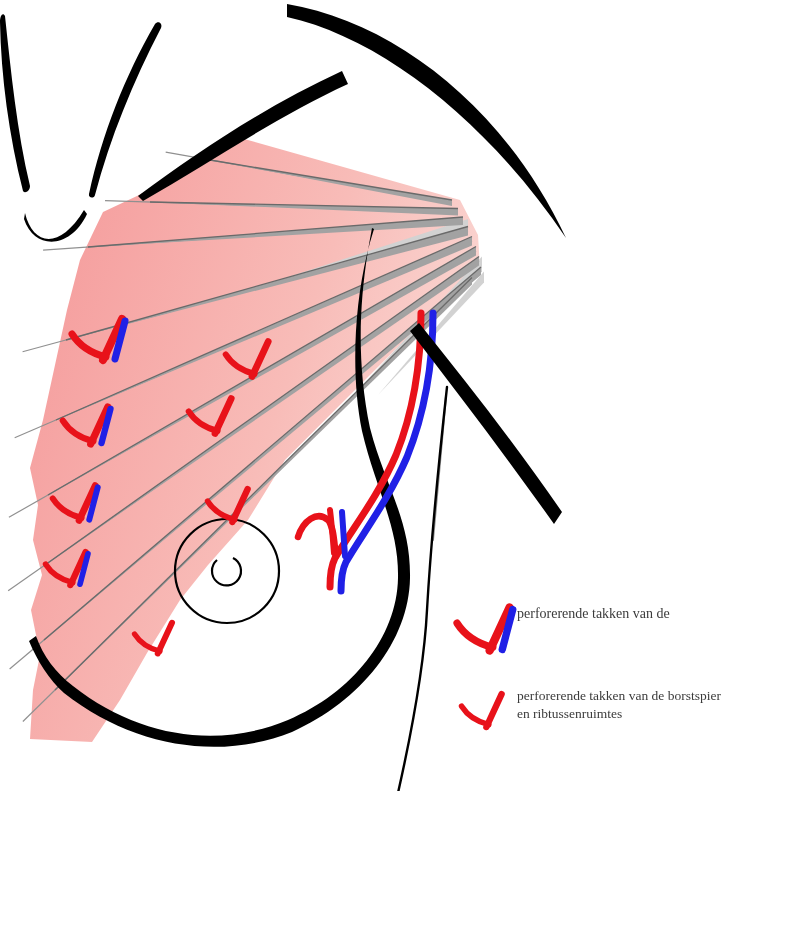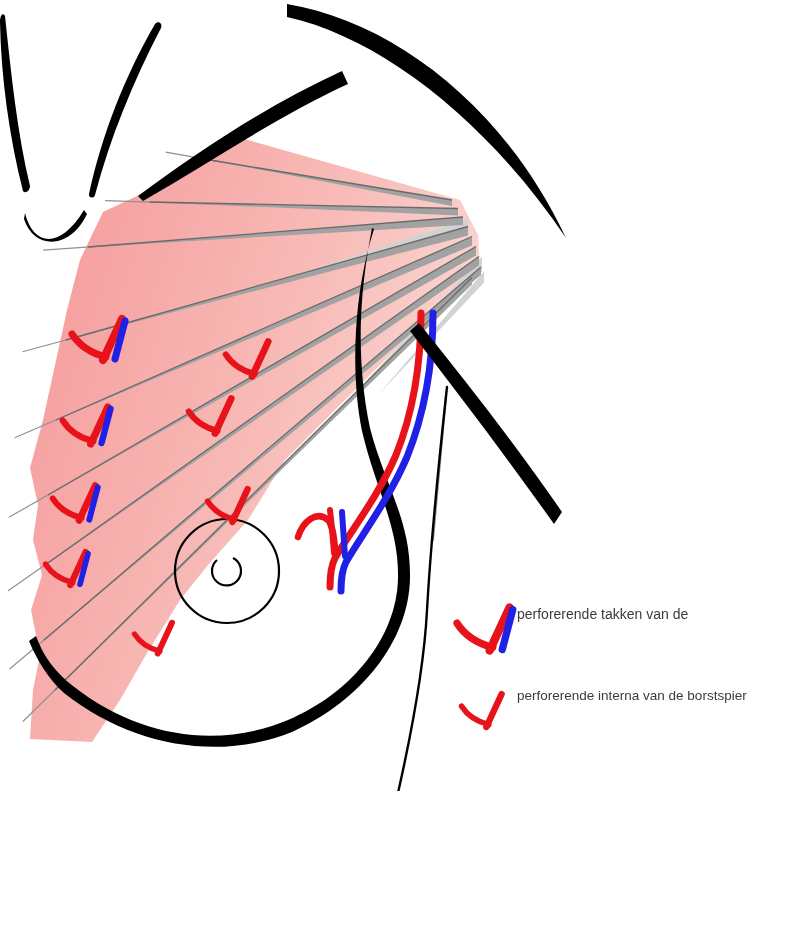--- a/index.html
+++ b/index.html
@@ -1,19 +1,19 @@
 <!DOCTYPE html>
 <html style="--c-background: #ffffff; --c-outline: #000000; --c-muscle-pink: #f59c9c; --c-muscle-pink-mid: #f8bcb8; --c-muscle-pink-light: #fbe0dc; --c-fiber-gray: #a2a2a2; --c-fiber-gray-dark: #6a6a6a; --c-fiber-gray-light: #d2d2d2; --c-artery-red: #e8121a; --c-vein-blue: #2020e6; --c-text: #3b3b3b;"><head>
 <meta charset="utf-8">
 <style>
   html,body{margin:0;padding:0;background:#fff;}
   .stage{
     position:relative;width:800px;height:791px;overflow:hidden;
     background:var(--c-background,#fff);
-    font-family:Liberation Sans, sans-serif;
+    font-family:Liberation Serif, serif;
   }
   svg{position:absolute;left:0;top:0;}
   .outline-fill{fill:var(--c-outline,#000);}
   .thin-black{stroke:var(--c-outline,#000);fill:none;stroke-linecap:round;}
   .thin-gray{stroke:#8f8f8f;fill:none;stroke-linecap:round;}
   .artery-stroke{stroke:var(--c-artery-red,#e8121a);fill:none;stroke-linecap:round;stroke-linejoin:round;}
   .vein-stroke{stroke:var(--c-vein-blue,#2020e6);fill:none;stroke-linecap:round;stroke-linejoin:round;}
   .fiber-dark{fill:var(--c-fiber-gray,#a2a2a2);}
   .fiber-light{fill:var(--c-fiber-gray-light,#d2d2d2);}
   .fiber-edge{stroke:var(--c-fiber-gray-dark,#6a6a6a);stroke-width:1.3;fill:none;}
@@ -153,17 +153,18 @@
         <use href="#chk-av" transform="translate(497 640) scale(1.05)"></use>
         <use href="#chk-a" transform="translate(492 719) scale(0.8)"></use>
       </g>
 </svg>
 
 <div>
   <div class="legend-item li-1">
     <div>perforerende takken van de</div>
   </div>
   <div class="legend-item li-2">
-    <div>perforerende interna van de borstspier</div>
+    <div>perforerende takken van de borstspier</div>
+    <div>en ribtussenruimtes</div>
   </div>
 </div>
 
 </div>
 
 </body></html>

